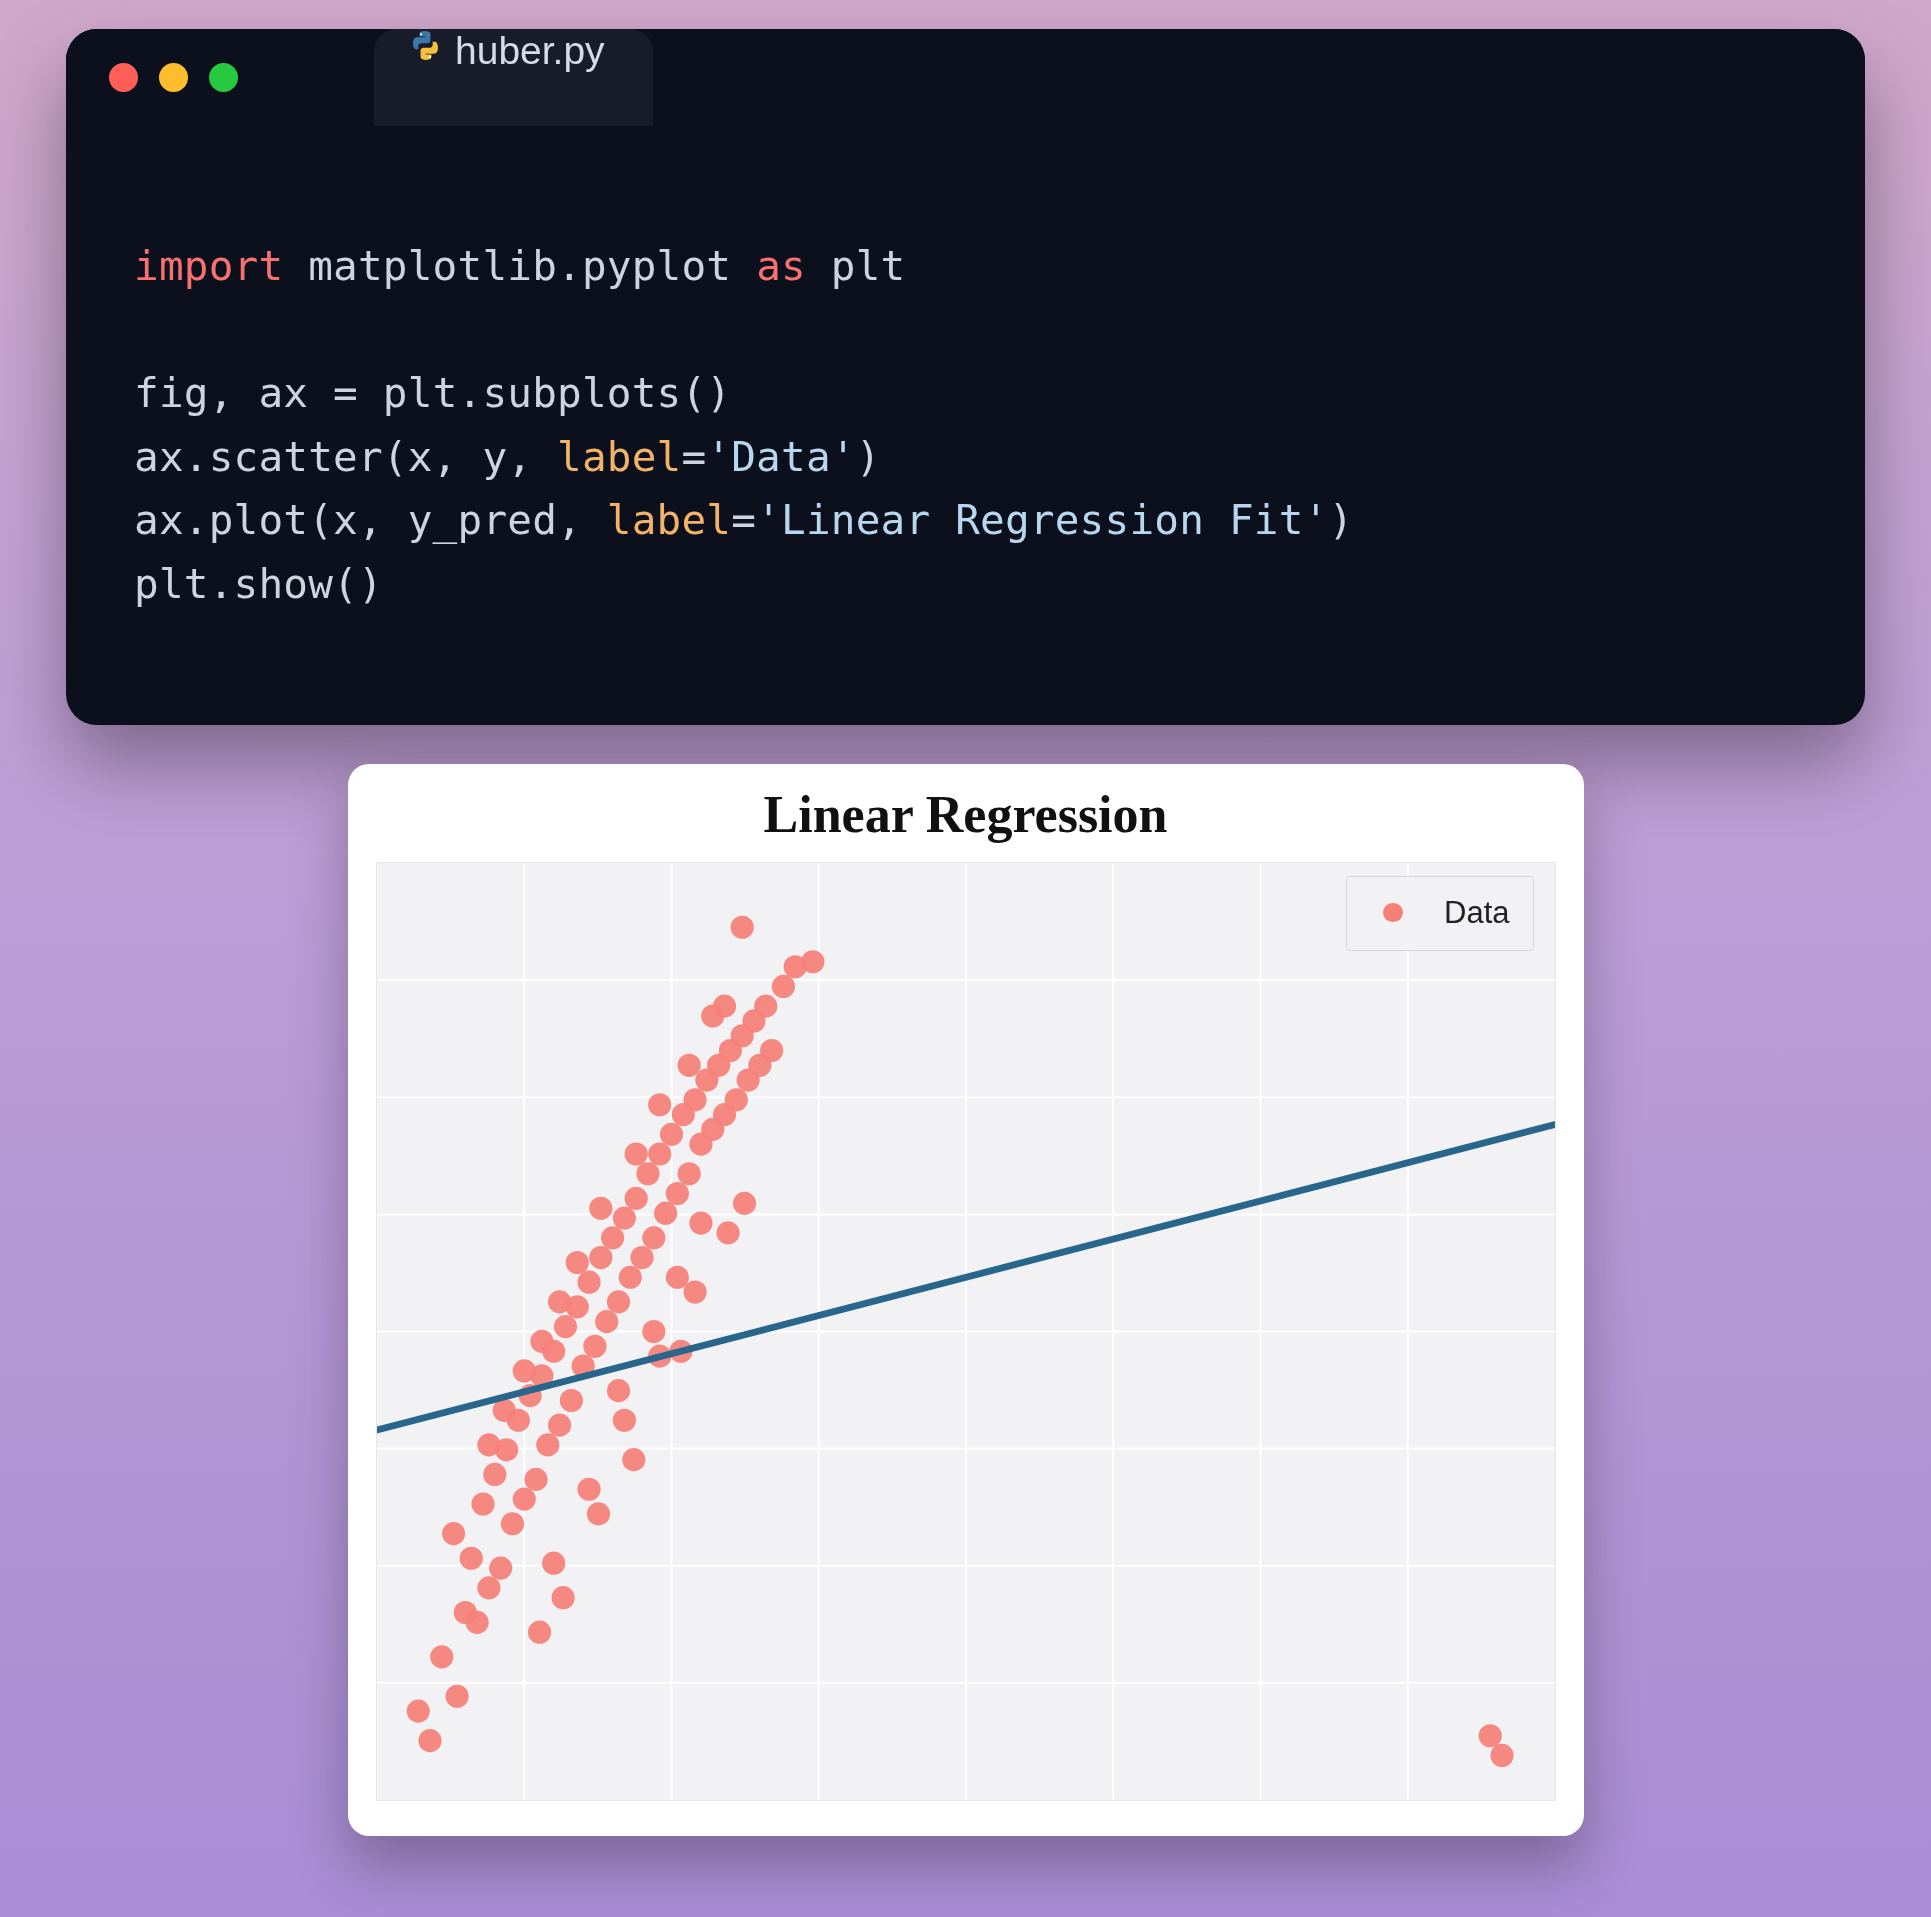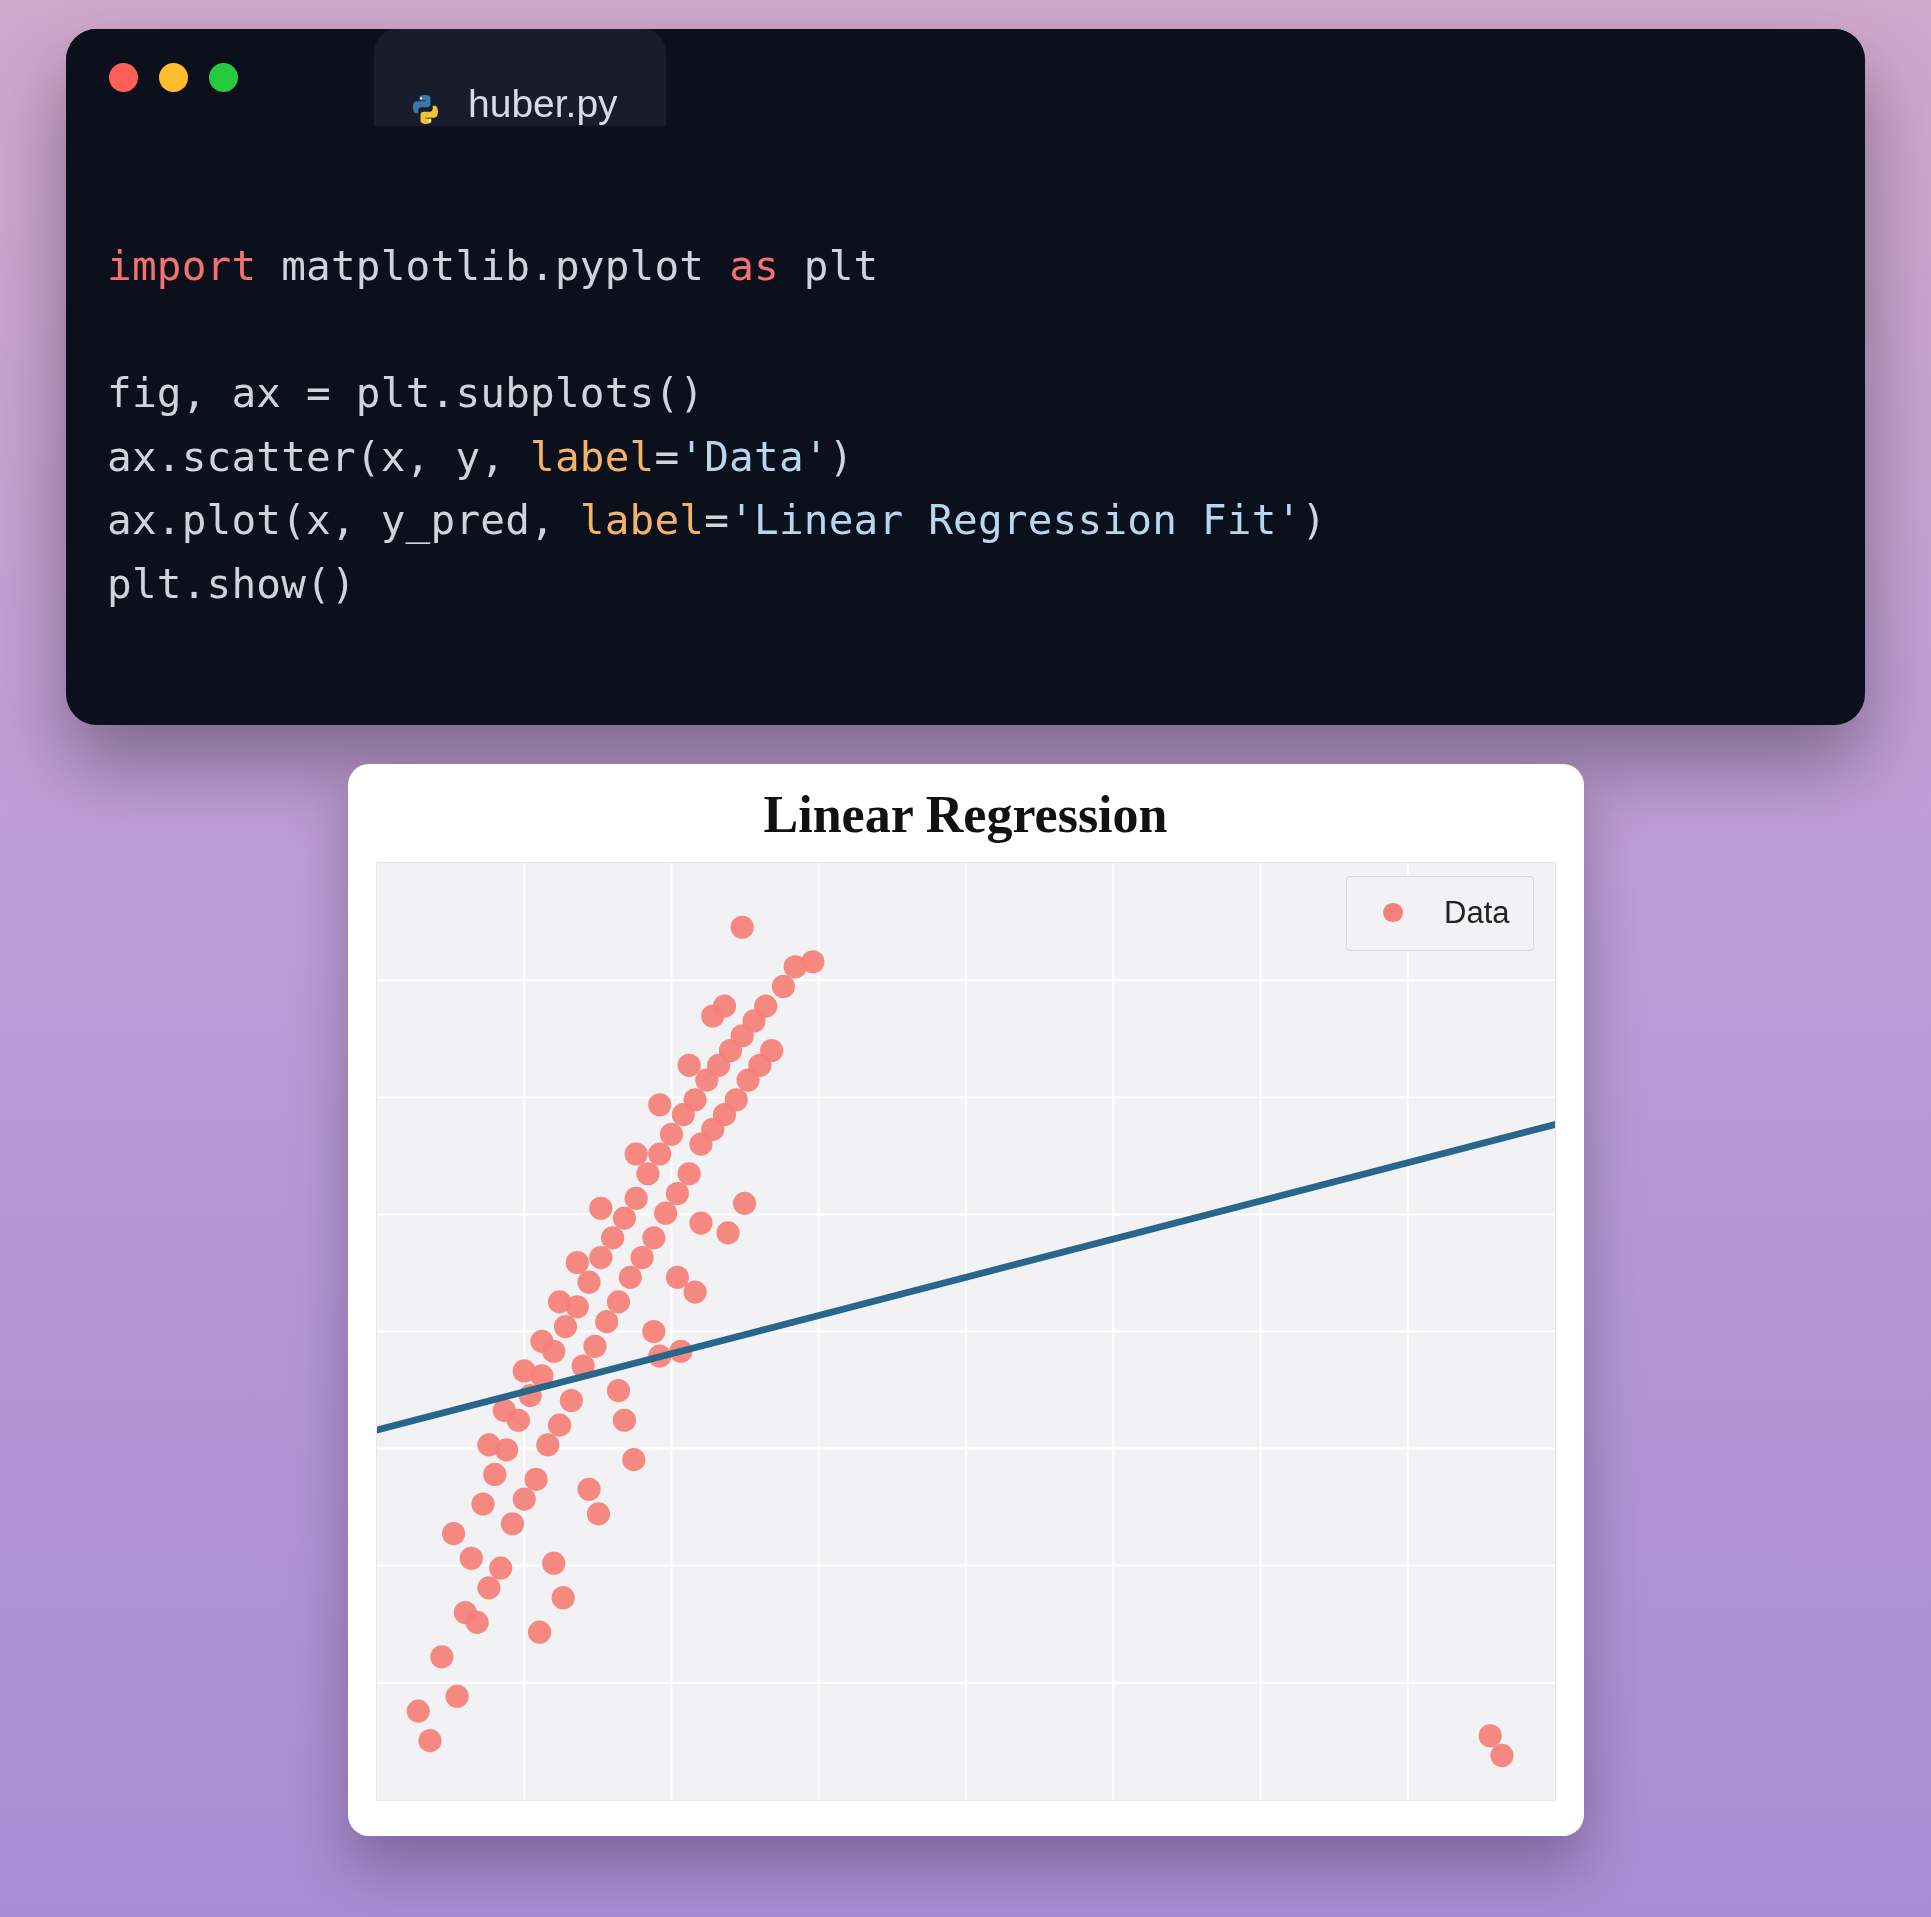--- a/index.html
+++ b/index.html
@@ -40,40 +40,40 @@
     width: 29px;
     height: 29px;
     border-radius: 50%;
   }
   .dot.red    { background: #ff5f56; }
   .dot.yellow { background: #ffbd2e; }
   .dot.green  { background: #27c93f; }
 
   .tab {
     display: flex;
-    align-items: flex-end;
-    gap: 26px;
+    align-items: flex-start;
+    gap: 13px;
     padding: 0 48px 0 35px;
     background: #191c2a;
     border-top-left-radius: 23px;
     border-top-right-radius: 23px;
     margin-left: 97px;
   }
   .tab-label {
     color: #d7dbe5;
     font-size: 39px;
     font-family: -apple-system, BlinkMacSystemFont, "Segoe UI", Arial, sans-serif;
   }
   .py-icon {
     width: 33px;
     height: 33px;
   }
 
   .code {
-    padding: 68px 58px 68px 41px;
+    padding: 68px 58px 68px 68px;
     font-size: 41px;
     line-height: 1.55;
     color: #cfd3de;
     white-space: pre;
     font-family: ui-monospace, "SF Mono", Menlo, Consolas, monospace;
     letter-spacing: 0.2px;
   }
   .tok-kw     { color: #f87171; }
   .tok-id     { color: #cfd3de; }
   .tok-param  { color: #f2b267; }

